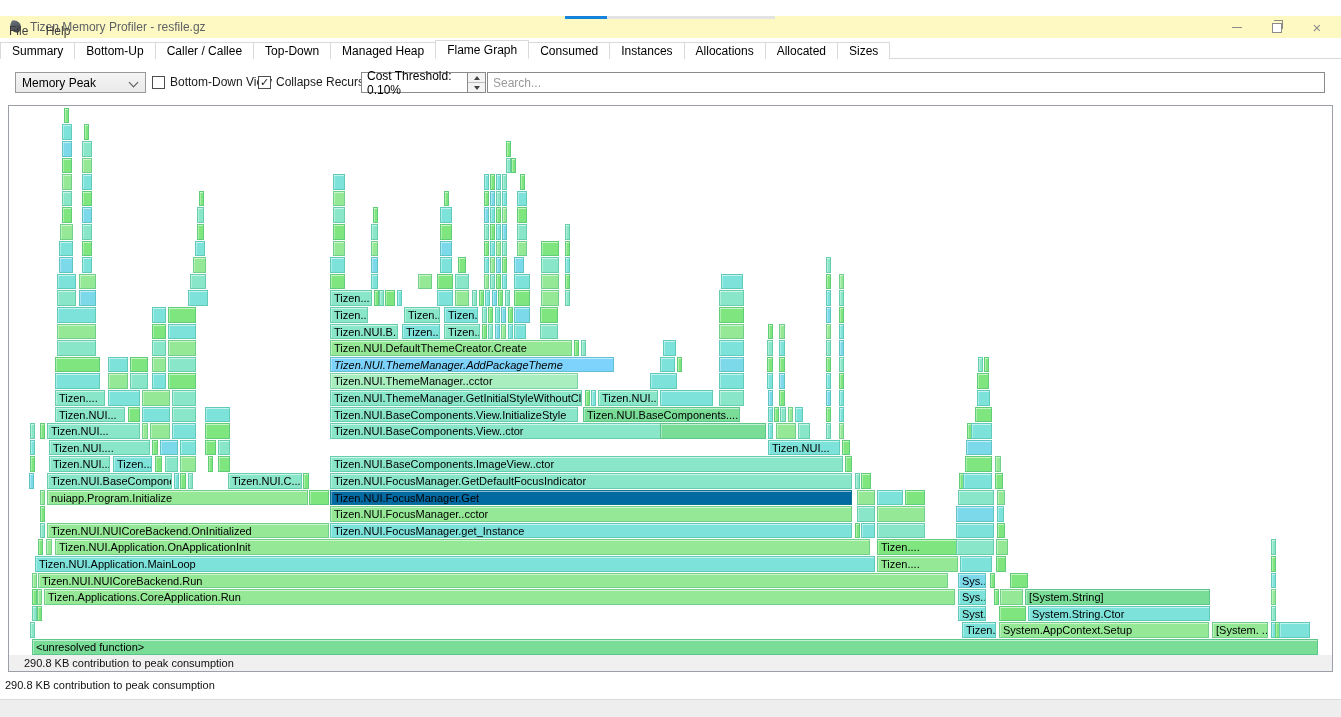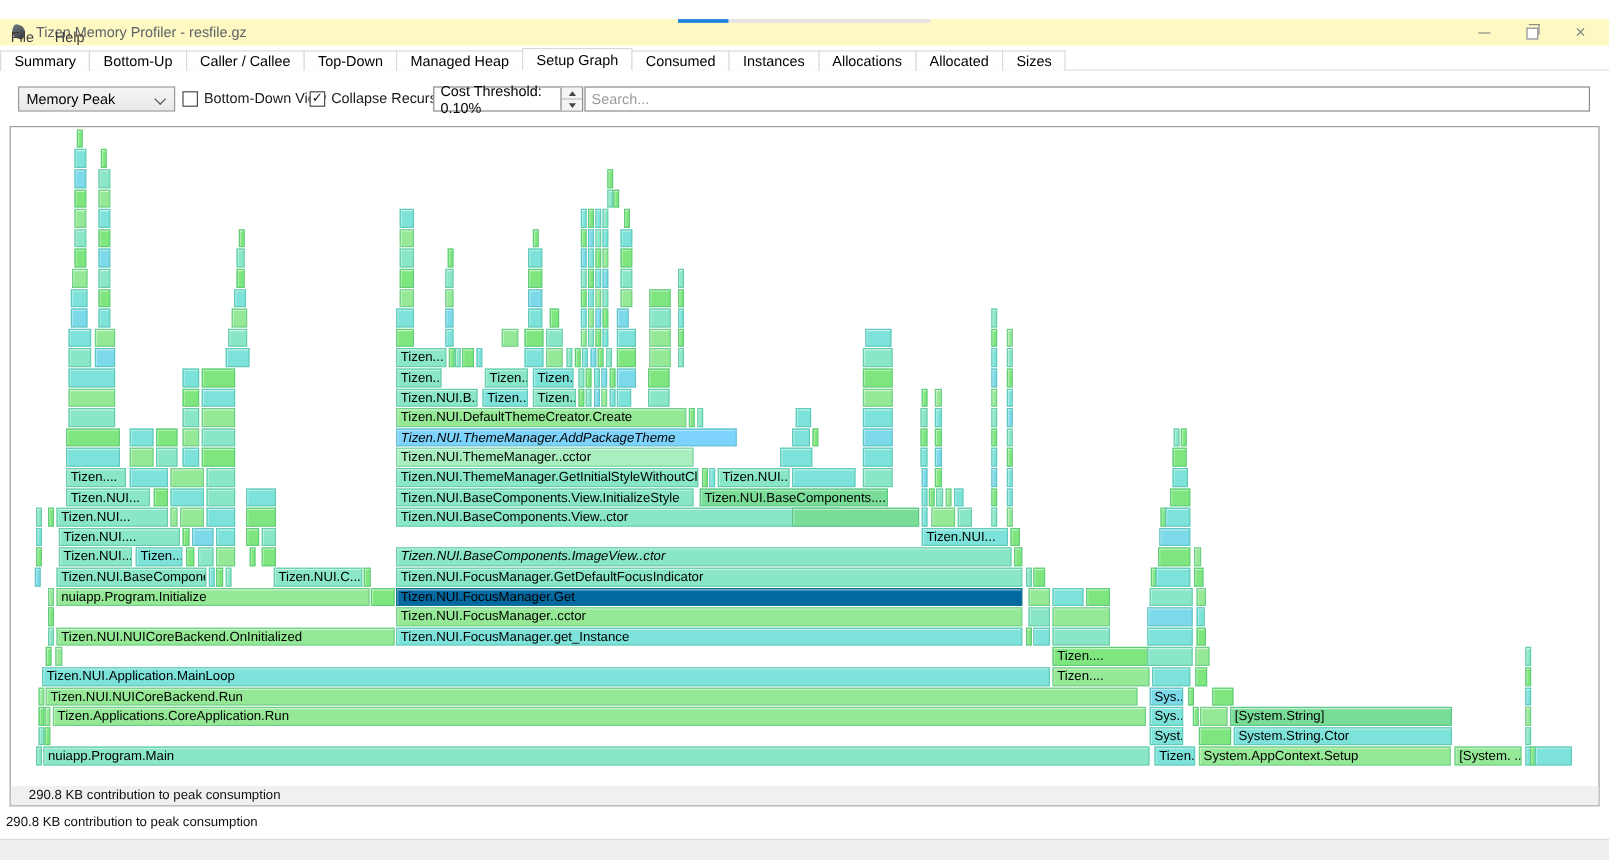--- a/index.html
+++ b/index.html
@@ -93,21 +93,21 @@
   <span class="menu-item">File</span>
   <span class="menu-item">Help</span>
 </div>
 
 <div class="tabbar" id="tabbar">
     <div class="tab">Summary</div>
     <div class="tab">Bottom-Up</div>
     <div class="tab">Caller / Callee</div>
     <div class="tab">Top-Down</div>
     <div class="tab">Managed Heap</div>
-    <div class="tab active">Setup Graph</div>
+    <div class="tab active">Flame Graph</div>
     <div class="tab">Consumed</div>
     <div class="tab">Instances</div>
     <div class="tab">Allocations</div>
     <div class="tab">Allocated</div>
     <div class="tab">Sizes</div>
   </div>
 
 <div class="toolbar">
   <div class="combo">
     <span>Memory Peak</span>
@@ -130,22 +130,22 @@
           <div class="tri-down"></div>
         </div>
     </div>
   </div>
 
   <input class="search" type="text" placeholder="Search..." style="">
 </div>
 
 <div class="flamepanel">
   <div class="flame-area" id="flame-area">
+      <div class="fbar" style="left: 23px; top: 533px; width: 1286px; height: 15.5px; background: rgb(121, 221, 152);">&lt;unresolved function&gt;</div>
       <div class="fbar" style="left: 21px; top: 516.4px; width: 4px; height: 15.5px; background: rgb(137, 230, 200);"></div>
-      <div class="fbar" style="left: 27px; top: 516.4px; width: 922px; height: 15.5px; background: rgb(137, 230, 200);">nuiapp.Program.Main</div>
       <div class="fbar" style="left: 953px; top: 516.4px; width: 34px; height: 15.5px; background: rgb(125, 226, 218);">Tizen...</div>
       <div class="fbar" style="left: 990px; top: 516.4px; width: 210px; height: 15.5px; background: rgb(149, 232, 149);">System.AppContext.Setup</div>
       <div class="fbar" style="left: 1203px; top: 516.4px; width: 56px; height: 15.5px; background: rgb(149, 232, 149);">[System. ...</div>
       <div class="fbar" style="left: 1262px; top: 516.4px; width: 3px; height: 15.5px; background: rgb(125, 226, 218);"></div>
       <div class="fbar" style="left: 1266px; top: 516.4px; width: 3px; height: 15.5px; background: rgb(127, 230, 127);"></div>
       <div class="fbar" style="left: 1270px; top: 516.4px; width: 31px; height: 15.5px; background: rgb(125, 226, 218);"></div>
       <div class="fbar" style="left: 23px; top: 499.8px; width: 3px; height: 15.5px; background: rgb(137, 230, 200);"></div>
       <div class="fbar" style="left: 28px; top: 499.8px; width: 5px; height: 15.5px; background: rgb(127, 230, 127);"></div>
       <div class="fbar" style="left: 949px; top: 499.8px; width: 28px; height: 15.5px; background: rgb(125, 226, 218);">Syst...</div>
       <div class="fbar" style="left: 990px; top: 499.8px; width: 27px; height: 15.5px; background: rgb(127, 230, 127);"></div>
@@ -165,20 +165,21 @@
       <div class="fbar" style="left: 981px; top: 466.6px; width: 5px; height: 15.5px; background: rgb(127, 230, 127);"></div>
       <div class="fbar" style="left: 1001px; top: 466.6px; width: 18px; height: 15.5px; background: rgb(127, 230, 127);"></div>
       <div class="fbar" style="left: 1262px; top: 466.6px; width: 5px; height: 15.5px; background: rgb(125, 226, 218);"></div>
       <div class="fbar" style="left: 26px; top: 450px; width: 840px; height: 15.5px; background: rgb(125, 226, 218);">Tizen.NUI.Application.MainLoop</div>
       <div class="fbar" style="left: 868px; top: 450px; width: 81px; height: 15.5px; background: rgb(149, 232, 149);">Tizen....</div>
       <div class="fbar" style="left: 951px; top: 450px; width: 32px; height: 15.5px; background: rgb(125, 226, 218);"></div>
       <div class="fbar" style="left: 987px; top: 450px; width: 10px; height: 15.5px; background: rgb(127, 230, 127);"></div>
       <div class="fbar" style="left: 1262px; top: 450px; width: 5px; height: 15.5px; background: rgb(127, 230, 127);"></div>
       <div class="fbar" style="left: 29px; top: 433.4px; width: 4px; height: 15.5px; background: rgb(127, 230, 127);"></div>
       <div class="fbar" style="left: 37px; top: 433.4px; width: 6px; height: 15.5px; background: rgb(149, 232, 149);"></div>
+      <div class="fbar" style="left: 46px; top: 433.4px; width: 815px; height: 15.5px; background: rgb(149, 232, 149);">Tizen.NUI.Application.OnApplicationInit</div>
       <div class="fbar" style="left: 868px; top: 433.4px; width: 81px; height: 15.5px; background: rgb(127, 230, 127);">Tizen....</div>
       <div class="fbar" style="left: 947px; top: 433.4px; width: 38px; height: 15.5px; background: rgb(137, 230, 200);"></div>
       <div class="fbar" style="left: 987px; top: 433.4px; width: 12px; height: 15.5px; background: rgb(149, 232, 149);"></div>
       <div class="fbar" style="left: 1262px; top: 433.4px; width: 5px; height: 15.5px; background: rgb(137, 230, 200);"></div>
       <div class="fbar" style="left: 31px; top: 416.8px; width: 4px; height: 15.5px; background: rgb(137, 230, 200);"></div>
       <div class="fbar" style="left: 321px; top: 416.8px; width: 522px; height: 15.5px; background: rgb(125, 226, 218);">Tizen.NUI.FocusManager.get_Instance</div>
       <div class="fbar" style="left: 38px; top: 416.8px; width: 282px; height: 15.5px; background: rgb(149, 232, 149);">Tizen.NUI.NUICoreBackend.OnInitialized</div>
       <div class="fbar" style="left: 846px; top: 416.8px; width: 4px; height: 15.5px; background: rgb(127, 230, 127);"></div>
       <div class="fbar" style="left: 852px; top: 416.8px; width: 14px; height: 15.5px; background: rgb(125, 226, 218);"></div>
       <div class="fbar" style="left: 868px; top: 416.8px; width: 48px; height: 15.5px; background: rgb(137, 230, 200);"></div>
@@ -213,21 +214,21 @@
       <div class="fbar" style="left: 954px; top: 367px; width: 29px; height: 15.5px; background: rgb(125, 226, 218);"></div>
       <div class="fbar" style="left: 986px; top: 367px; width: 8px; height: 15.5px; background: rgb(127, 230, 127);"></div>
       <div class="fbar" style="left: 21px; top: 350.4px; width: 3px; height: 15.5px; background: rgb(127, 230, 127);"></div>
       <div class="fbar" style="left: 40px; top: 350.4px; width: 61px; height: 15.5px; background: rgb(137, 230, 200);">Tizen.NUI....</div>
       <div class="fbar" style="left: 104px; top: 350.4px; width: 39px; height: 15.5px; background: rgb(125, 226, 218);">Tizen...</div>
       <div class="fbar" style="left: 146px; top: 350.4px; width: 7px; height: 15.5px; background: rgb(127, 230, 127);"></div>
       <div class="fbar" style="left: 156px; top: 350.4px; width: 13px; height: 15.5px; background: rgb(137, 230, 200);"></div>
       <div class="fbar" style="left: 171px; top: 350.4px; width: 16px; height: 15.5px; background: rgb(149, 232, 149);"></div>
       <div class="fbar" style="left: 199px; top: 350.4px; width: 5px; height: 15.5px; background: rgb(127, 230, 127);"></div>
       <div class="fbar" style="left: 209px; top: 350.4px; width: 12px; height: 15.5px; background: rgb(127, 230, 127);"></div>
-      <div class="fbar" style="left: 321px; top: 350.4px; width: 513px; height: 15.5px; background: rgb(137, 230, 200); font-style: italic;">Tizen.NUI.BaseComponents.ImageView..ctor</div>
+      <div class="fbar" style="left: 321px; top: 350.4px; width: 513px; height: 15.5px; background: rgb(137, 230, 200);">Tizen.NUI.BaseComponents.ImageView..ctor</div>
       <div class="fbar" style="left: 836px; top: 350.4px; width: 7px; height: 15.5px; background: rgb(127, 230, 127);"></div>
       <div class="fbar" style="left: 956px; top: 350.4px; width: 27px; height: 15.5px; background: rgb(127, 230, 127);"></div>
       <div class="fbar" style="left: 986px; top: 350.4px; width: 6px; height: 15.5px; background: rgb(149, 232, 149);"></div>
       <div class="fbar" style="left: 21px; top: 333.8px; width: 3px; height: 15.5px; background: rgb(125, 226, 218);"></div>
       <div class="fbar" style="left: 40px; top: 333.8px; width: 101px; height: 15.5px; background: rgb(137, 230, 200);">Tizen.NUI....</div>
       <div class="fbar" style="left: 143px; top: 333.8px; width: 6px; height: 15.5px; background: rgb(127, 230, 127);"></div>
       <div class="fbar" style="left: 151px; top: 333.8px; width: 18px; height: 15.5px; background: rgb(124, 217, 234);"></div>
       <div class="fbar" style="left: 171px; top: 333.8px; width: 16px; height: 15.5px; background: rgb(125, 226, 218);"></div>
       <div class="fbar" style="left: 196px; top: 333.8px; width: 11px; height: 15.5px; background: rgb(127, 230, 127);"></div>
       <div class="fbar" style="left: 209px; top: 333.8px; width: 12px; height: 15.5px; background: rgb(137, 230, 200);"></div>

